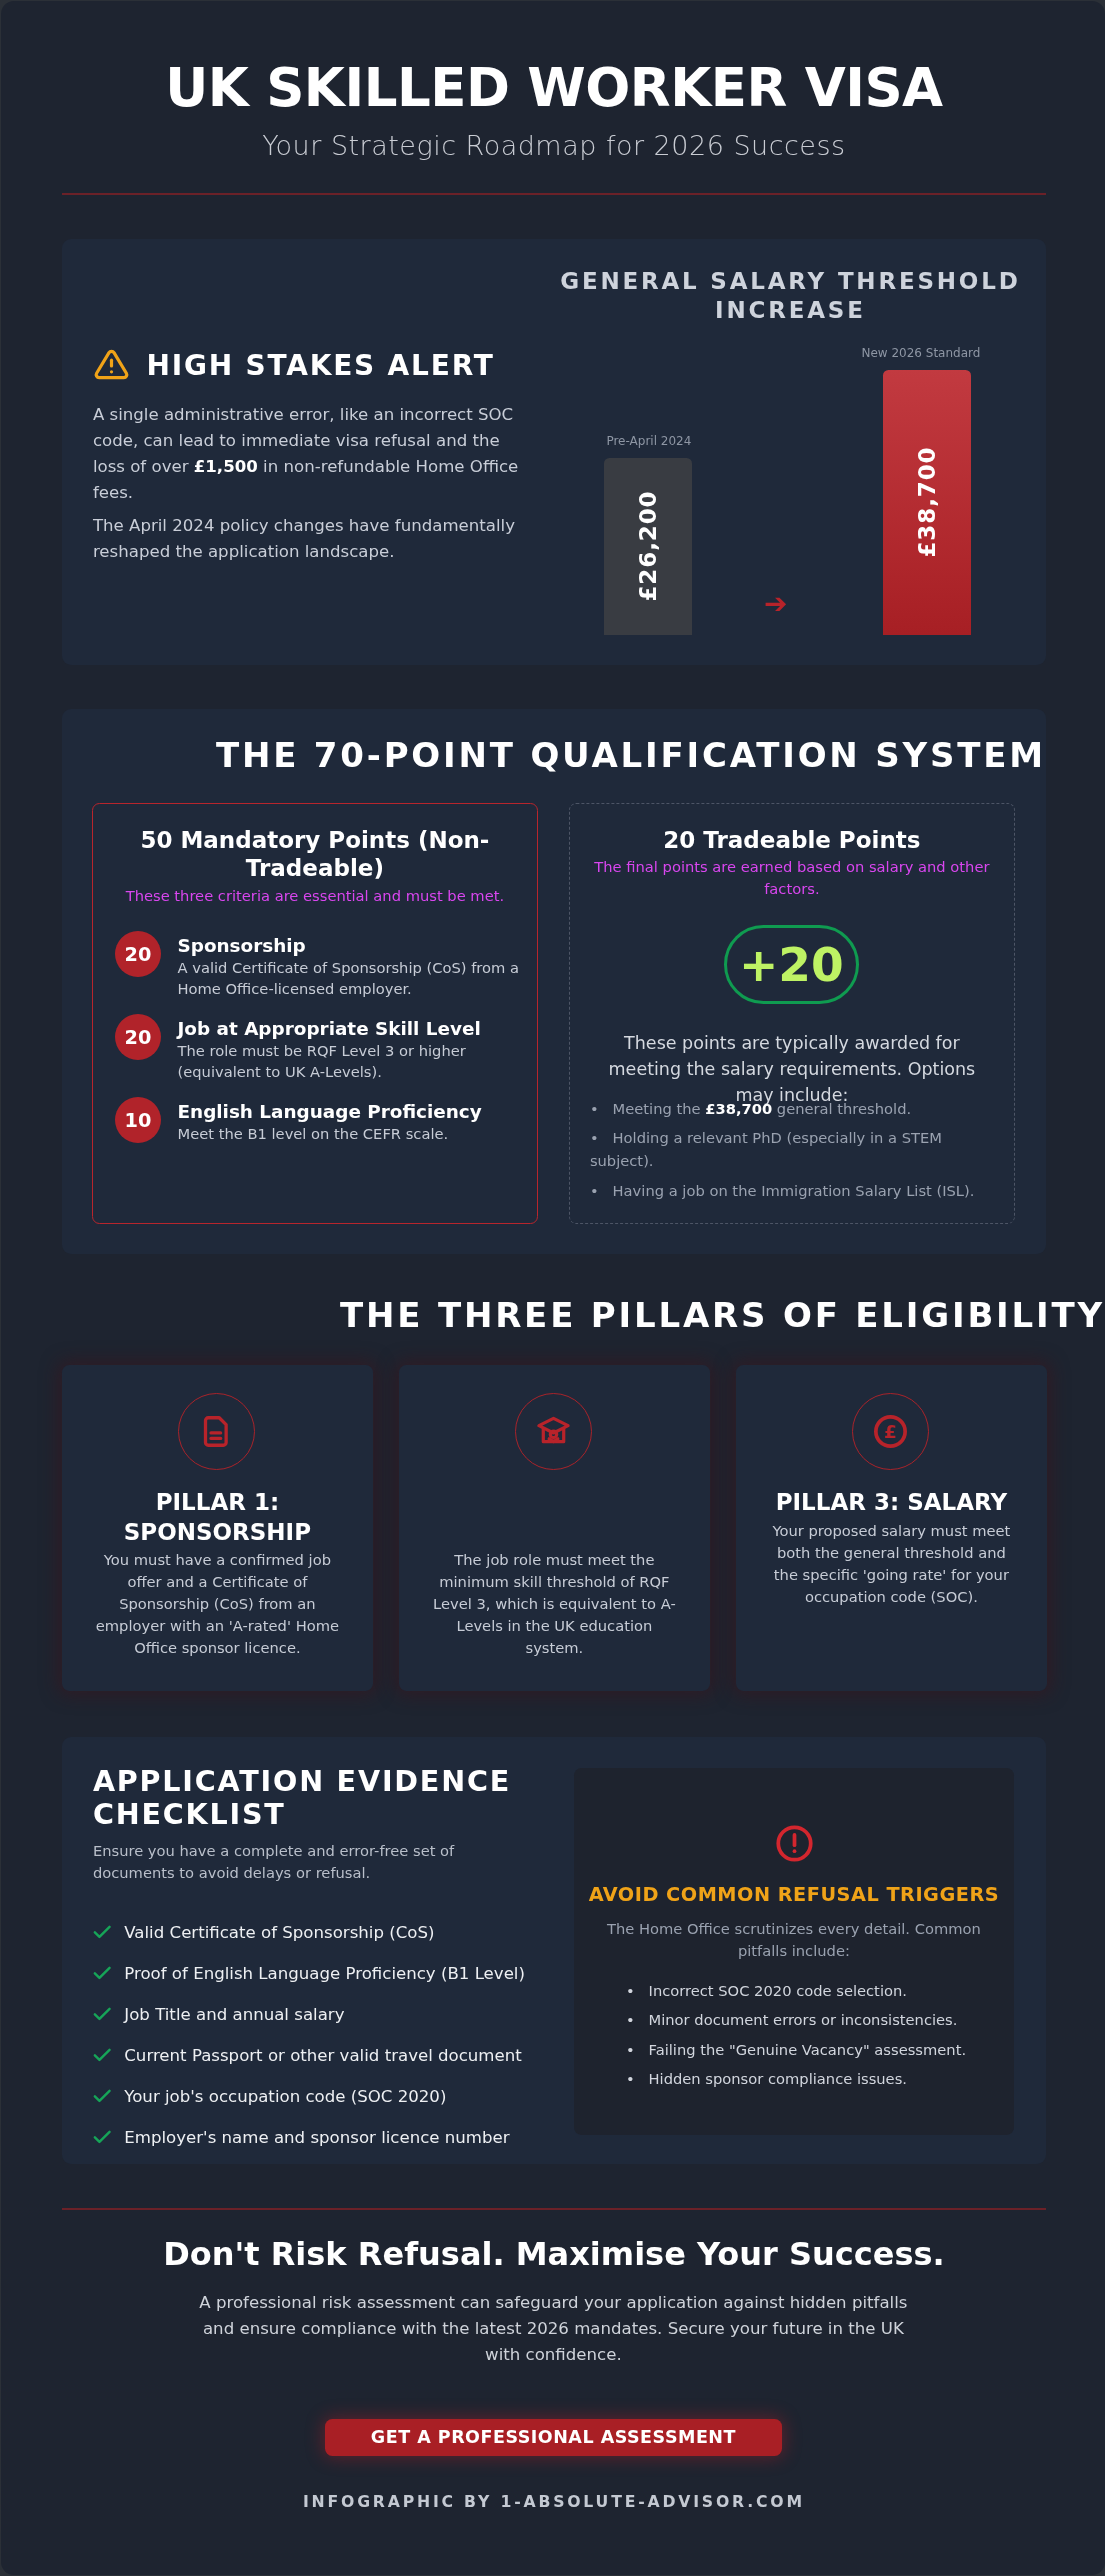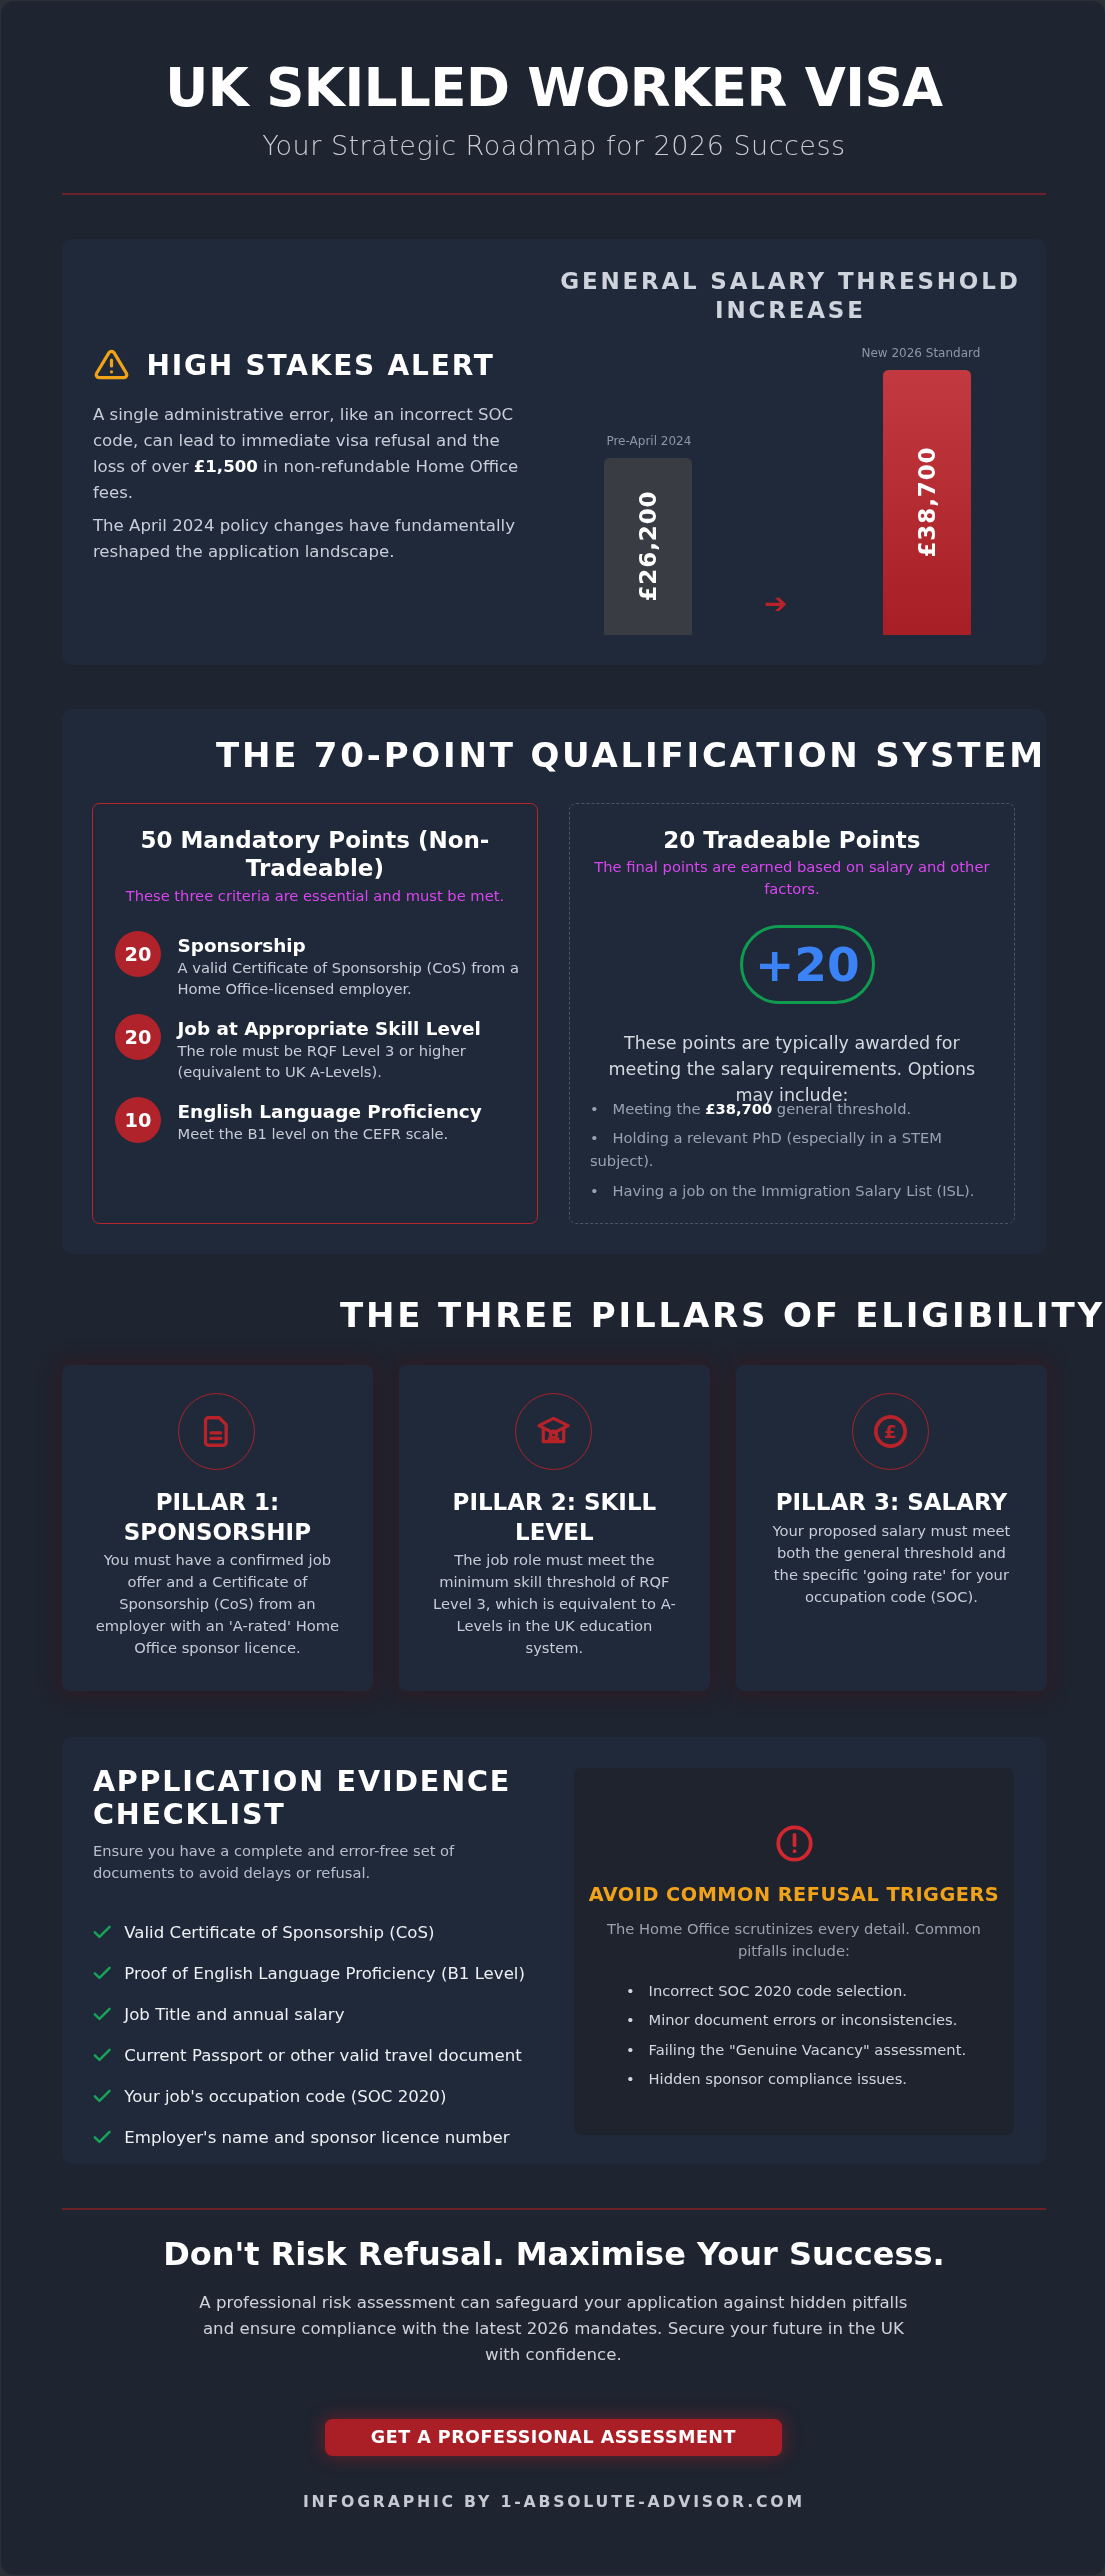--- a/index.html
+++ b/index.html
@@ -39,22 +39,22 @@
   .sec-title { position: absolute; left: 0; width: 100%; text-align: right; font-size: 34px; font-weight: bold; letter-spacing: 2.8px; color: #ffffff; }
   .mand { position: absolute; left: 30px; top: 94px; width: 446px; height: 421px; border: 1.8px solid #b8252c; border-radius: 7.4px; }
   .trad { position: absolute; left: 507px; top: 94px; width: 446px; height: 421px; border: 1.8px dashed #4d5566; border-radius: 7.4px; }
   .box-title { position: absolute; left: 18.4px; right: 18.4px; text-align: center; font-size: 23px; font-weight: bold; line-height: 28.6px; color: #ffffff; }
   .box-sub { position: absolute; left: 18.4px; right: 18.4px; text-align: center; font-size: 14.7px; line-height: 22px; color: #d946ef; }
   .crit { position: absolute; left: 22px; width: 405px; display: flex; gap: 16.6px; }
   .badge { flex: 0 0 46px; width: 46px; height: 46px; border-radius: 50%; background: #b1232a; color: #fff; font-weight: bold; font-size: 19.3px; display: flex; align-items: center; justify-content: center; margin-top: -3.7px; }
   .crit-name { font-size: 18.4px; font-weight: bold; color: #ffffff; line-height: 22px; }
   .crit-desc { font-size: 14.7px; color: #c7ccd6; line-height: 21px; margin-top: 0px; }
 
-  .plus { position: absolute; left: 170px; top: 121px; width: 135px; height: 79px; border: 3.7px solid #0f9b50; border-radius: 40px;
-    display: flex; align-items: center; justify-content: center; font-size: 47px; font-weight: bold; color: #3b82f6; }
+  .plus { position: absolute; left: 154px; top: 121px; width: 135px; height: 79px; border: 3.7px solid #0f9b50; border-radius: 40px;
+    display: flex; align-items: center; justify-content: center; font-size: 47px; font-weight: bold; color: #bef264; }
   .trad-lead { position: absolute; left: 22px; right: 22px; top: 226px; text-align: center; font-size: 17.5px; line-height: 26px; color: #d5d9e0; }
   .trad-list { position: absolute; left: 20px; right: 20px; top: 293px; list-style: none; font-size: 14.7px; color: #9aa2b0; line-height: 23px; }
   .trad-list li { margin-bottom: 6.4px; }
   .trad-list li::before { content: "•"; margin-right: 14px; }
   .trad-list strong { color: #ffffff; }
 
   
   .pillar { position: absolute; top: 1364px; width: 311px; height: 326px; background: #1f293a; border-radius: 7.4px;
     box-shadow: 0 0 16.6px 3.7px rgba(60, 20, 28, 0.55); text-align: center; }
   .p-icon { position: absolute; left: 50%; top: 28px; margin-left: -39px; width: 77px; height: 77px; border: 1.8px solid #a8232a; border-radius: 50%;
@@ -177,21 +177,20 @@
 
   <div class="pillar" style="left:398px">
     <div class="p-icon">
       <svg width="37" height="35" viewBox="0 0 24 24" fill="none" stroke="#b8232a" stroke-width="2.2" stroke-linejoin="round" stroke-linecap="round">
         <path d="M12 3 2 8l10 5 10-5-10-5z"></path>
         <path d="M5 10v9h14v-9"></path>
         <circle cx="12" cy="14" r="2.2"></circle>
         <path d="M9 17l3 2 3-2"></path>
       </svg>
     </div>
-    <h3 class="p-title">PILLAR 2: SKILL LEVEL</h3>
     <p class="p-desc" style="top:184px">The job role must meet the minimum skill threshold of RQF Level 3, which is equivalent to A-Levels in the UK education system.</p>
   </div>
 
   <div class="pillar" style="left:735px">
     <div class="p-icon">
       <svg width="37" height="37" viewBox="0 0 24 24" fill="none" stroke="#b8232a" stroke-width="2.4" stroke-linecap="round">
         <circle cx="12" cy="12" r="9.5"></circle>
         <text x="12" y="16.5" text-anchor="middle" font-size="12" font-weight="bold" fill="#b8232a" stroke="none" font-family="DejaVu Sans, sans-serif">£</text>
       </svg>
     </div>

